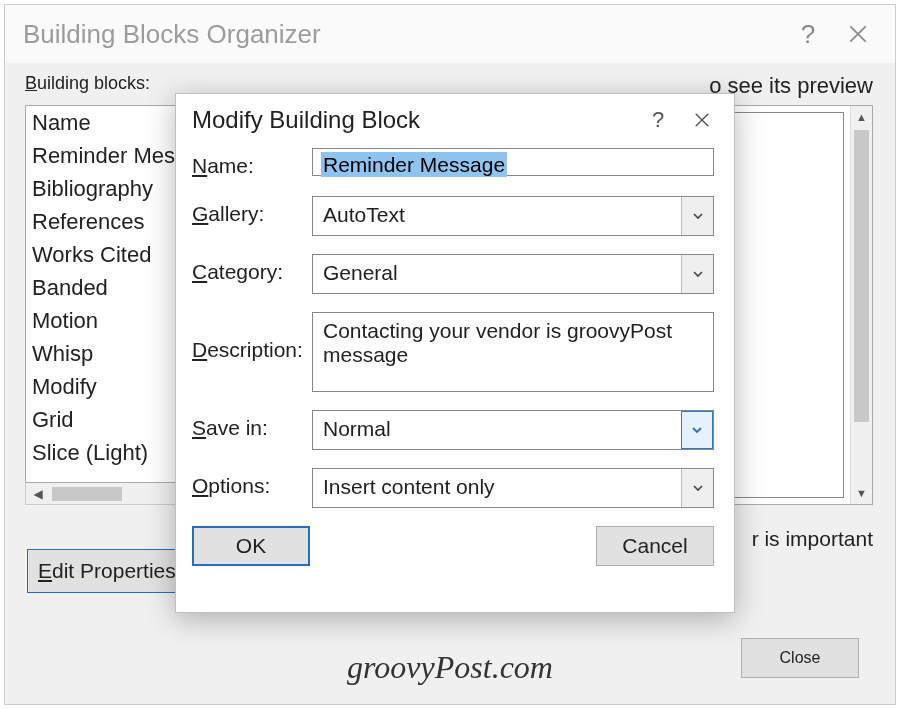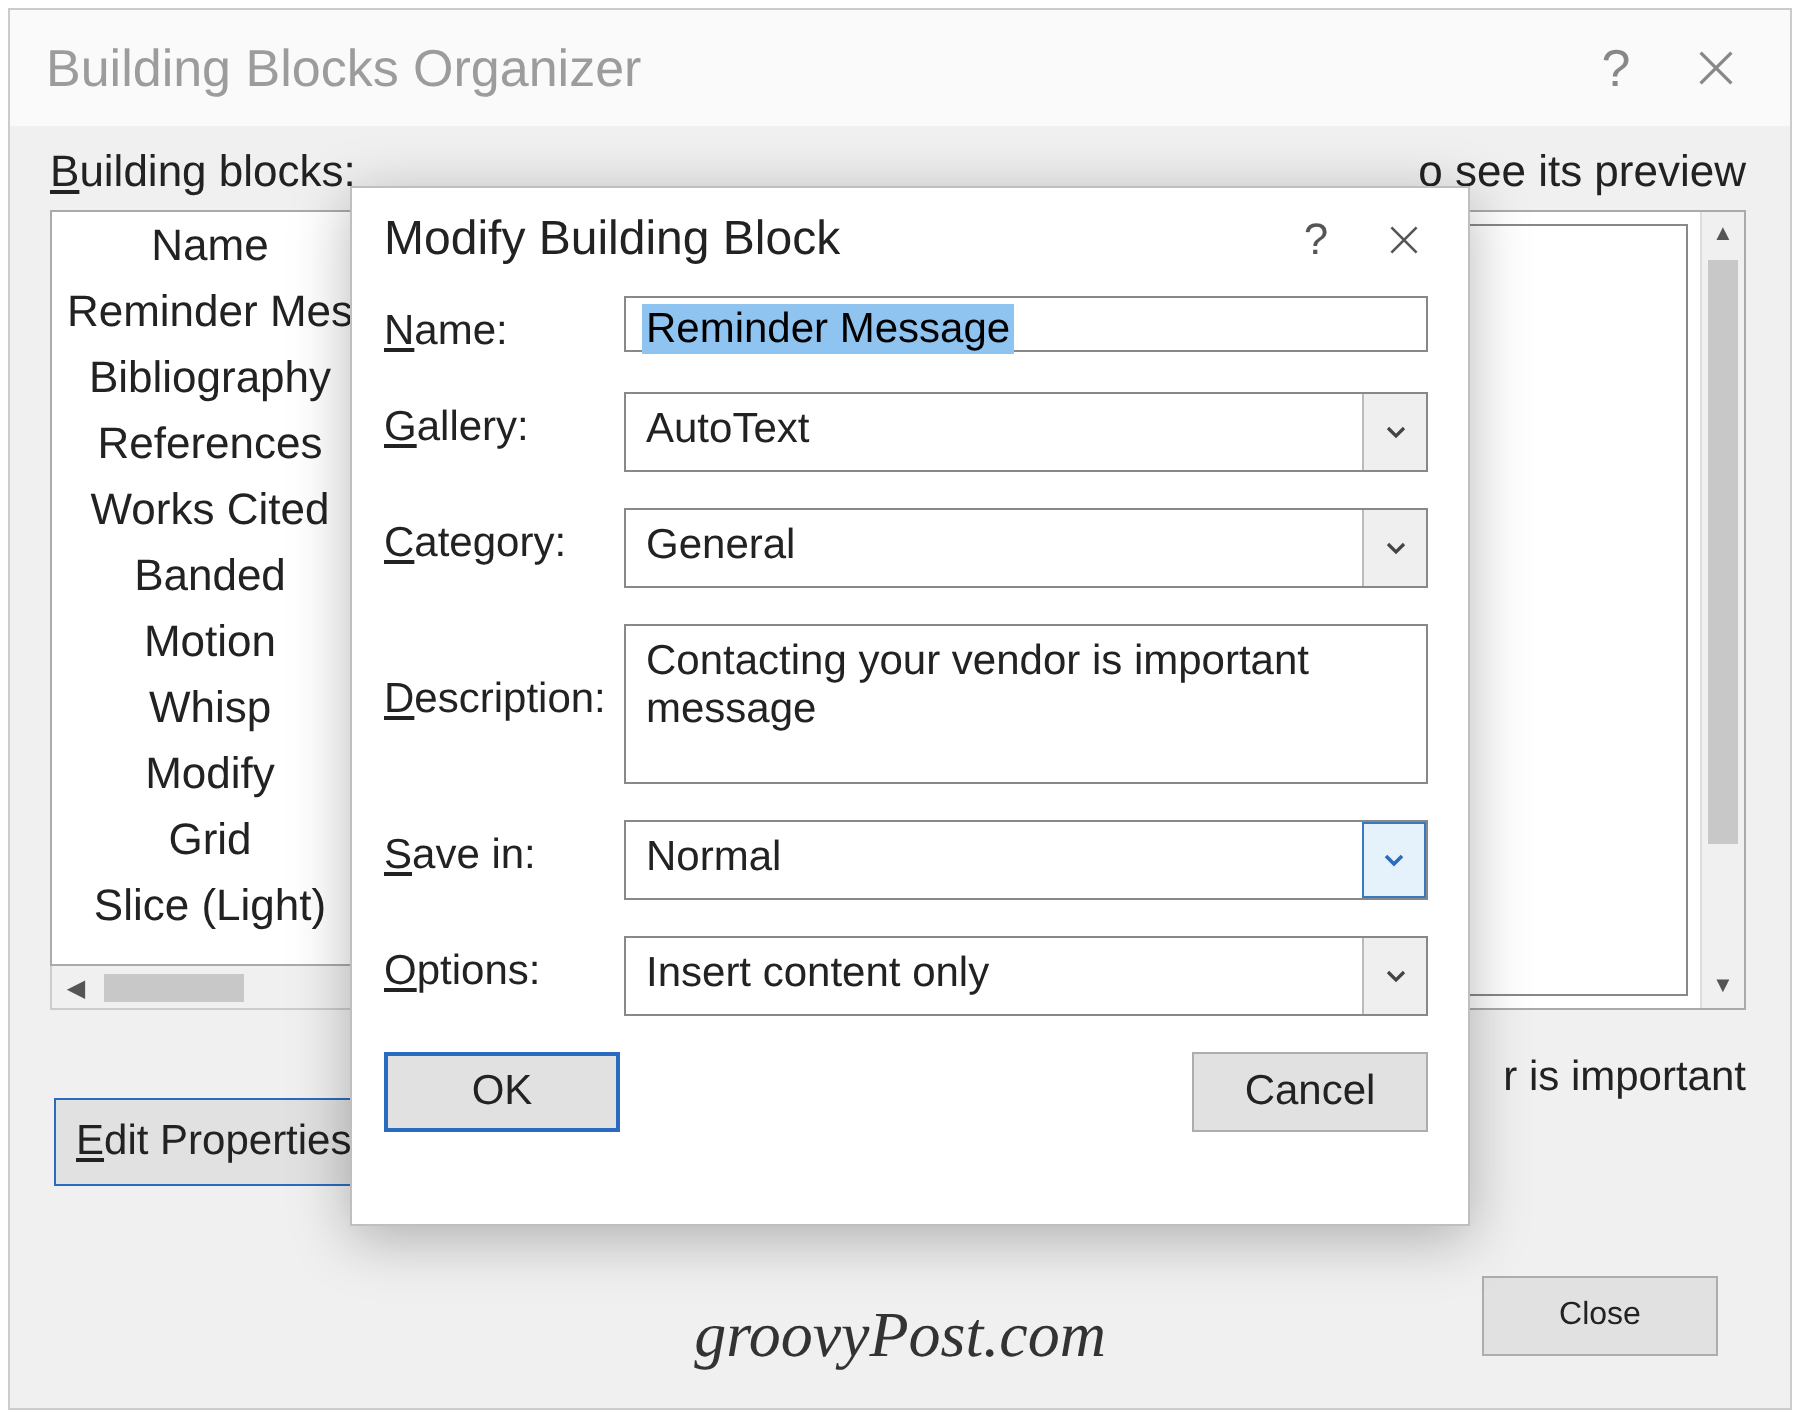--- a/index.html
+++ b/index.html
@@ -41,21 +41,21 @@
     width: 50px;
     height: 50px;
     display: flex;
     align-items: center;
     justify-content: center;
     color: #888;
     font-size: 26px;
     font-weight: 300;
   }
   .bb-label {
-    font-size: 22px;
+    font-size: 18px;
     color: #222;
     margin-bottom: 4px;
   }
   .u { text-decoration: underline; }
   .preview-hint {
     font-size: 22px;
     color: #222;
     position: absolute;
     right: 22px;
     top: 68px;
@@ -75,21 +75,21 @@
     flex: 1;
     overflow: hidden;
     font-size: 22px;
     line-height: 1.5;
     color: #222;
     padding: 0 6px;
   }
   .bb-list .hdr {
     font-weight: 400;
   }
-  .bb-list div { white-space: nowrap; overflow: hidden; text-align: center; }
+  .bb-list div { white-space: nowrap; overflow: hidden; }
   .hscroll {
     height: 22px;
     background: #f0f0f0;
     border: 1px solid #ccc;
     border-top: 0;
     display: flex;
     align-items: center;
   }
   .hscroll .arrow {
     width: 24px; height: 100%;
@@ -378,21 +378,21 @@
           <div class="dd">
             <svg class="chev" viewBox="0 0 14 14" fill="none" stroke="#444" stroke-width="1.6">
                 <path d="M3 5 L7 9 L11 5"></path>
               </svg>
           </div>
         </div>
       </div>
 
       <div class="form-row desc-row">
         <div class="lbl"><span class="u">D</span>escription:</div>
-        <div class="textarea">Contacting your vendor is important message</div>
+        <div class="textarea">Contacting your vendor is groovyPost message</div>
       </div>
 
       <div class="form-row">
         <div class="lbl"><span class="u">S</span>ave in:</div>
         <div class="combo savein">
           <div class="val">Normal</div>
           <div class="dd">
             <svg class="chev" viewBox="0 0 14 14" fill="none" stroke="#2b6bbf" stroke-width="1.8">
                 <path d="M3 5 L7 9 L11 5"></path>
               </svg>

